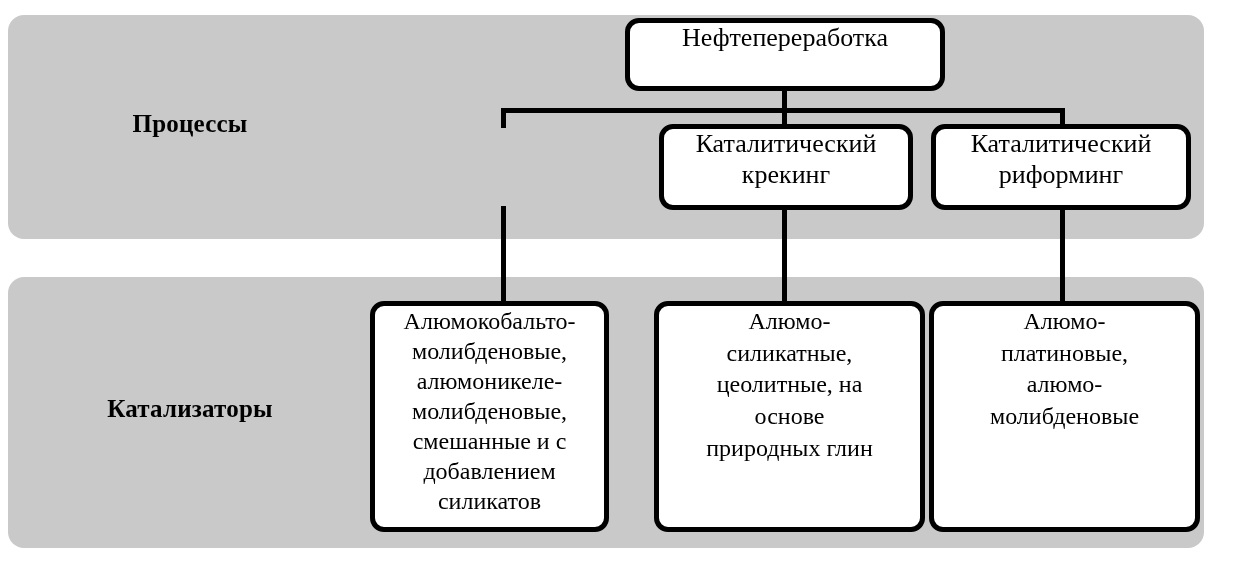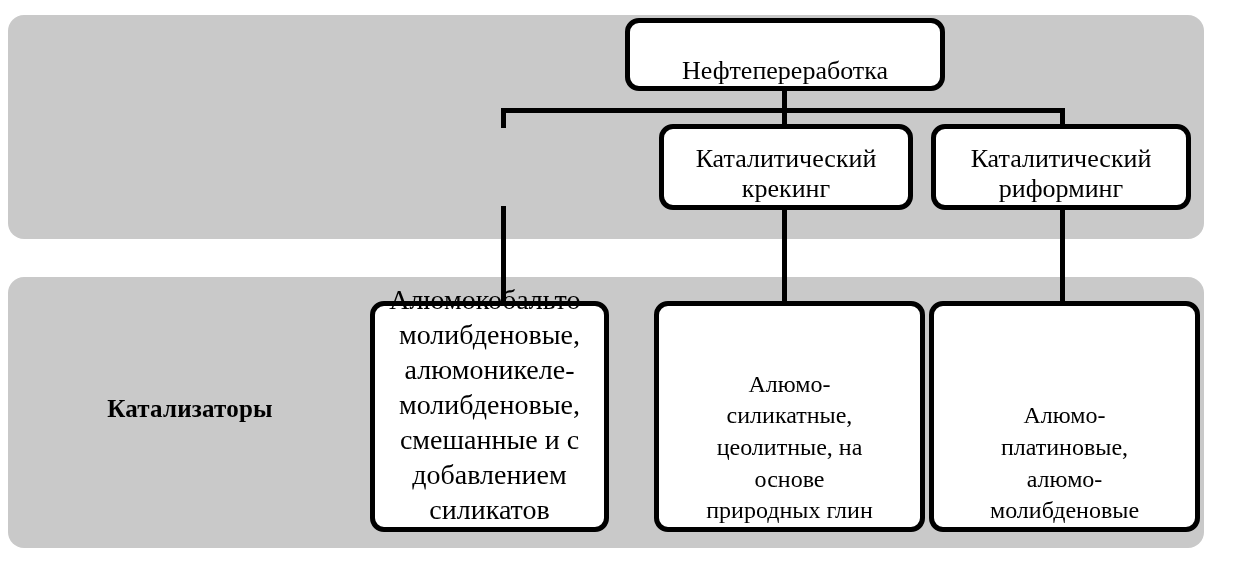--- a/index.html
+++ b/index.html
@@ -51,21 +51,21 @@
   }
 
   
   .node {
     position: absolute;
     background: #ffffff;
     border: 5px solid #000000;
     border-radius: 14px;
     box-sizing: border-box;
     display: flex;
-    align-items: flex-end;
+    align-items: flex-start;
     justify-content: center;
     text-align: center;
     color: #000000;
     z-index: 3;
   }
   .node .node-text {
     display: block;
     width: 100%;
     white-space: pre-line;
     padding: 0 6px;
@@ -74,33 +74,34 @@
 
   
   #node-root { left: 625px; top: 18px; width: 320px; height: 73px; font-size: 26px; }
 
   
   #node-hydrotreating { left: 373px; top: 124px; width: 261px; height: 86px; font-size: 26px; }
   #node-cat-cracking  { left: 659px; top: 124px; width: 254px; height: 86px; font-size: 26px; line-height: 1.18; }
   #node-cat-reforming { left: 931px; top: 124px; width: 260px; height: 86px; font-size: 26px; line-height: 1.18; }
 
   
-  #node-cat-hydrotreating { left: 370px; top: 301px; width: 239px; height: 231px; font-size: 28px; line-height: 1.25; }
+  #node-cat-hydrotreating { left: 370px; top: 301px; width: 239px; height: 231px; font-size: 24px; line-height: 1.25; }
   #node-cat-cracking-cat  { left: 654px; top: 301px; width: 271px; height: 231px; font-size: 24px; line-height: 1.32; }
   #node-cat-reforming-cat { left: 929px; top: 301px; width: 271px; height: 231px; font-size: 24px; line-height: 1.32; }
 </style>
 </head>
 <body>
 
 <div id="canvas">
 
   <div class="band" id="band-processes"></div>
 
   <div class="band" id="band-catalysts"></div>
 
+  <div class="row-label" id="label-processes">Процессы</div>
   <div class="row-label" id="label-catalysts">Катализаторы</div>
 
   <div class="line" style="left:782px; top:88px; width:5px; height:25px;"></div>
 
   <div class="line" style="left:501px; top:108px; width:564px; height:5px;"></div>
 
   <div class="line" style="left:501px; top:108px; width:5px; height:20px;"></div>
   <div class="line" style="left:782px; top:108px; width:5px; height:20px;"></div>
   <div class="line" style="left:1060px; top:108px; width:5px; height:20px;"></div>
 

